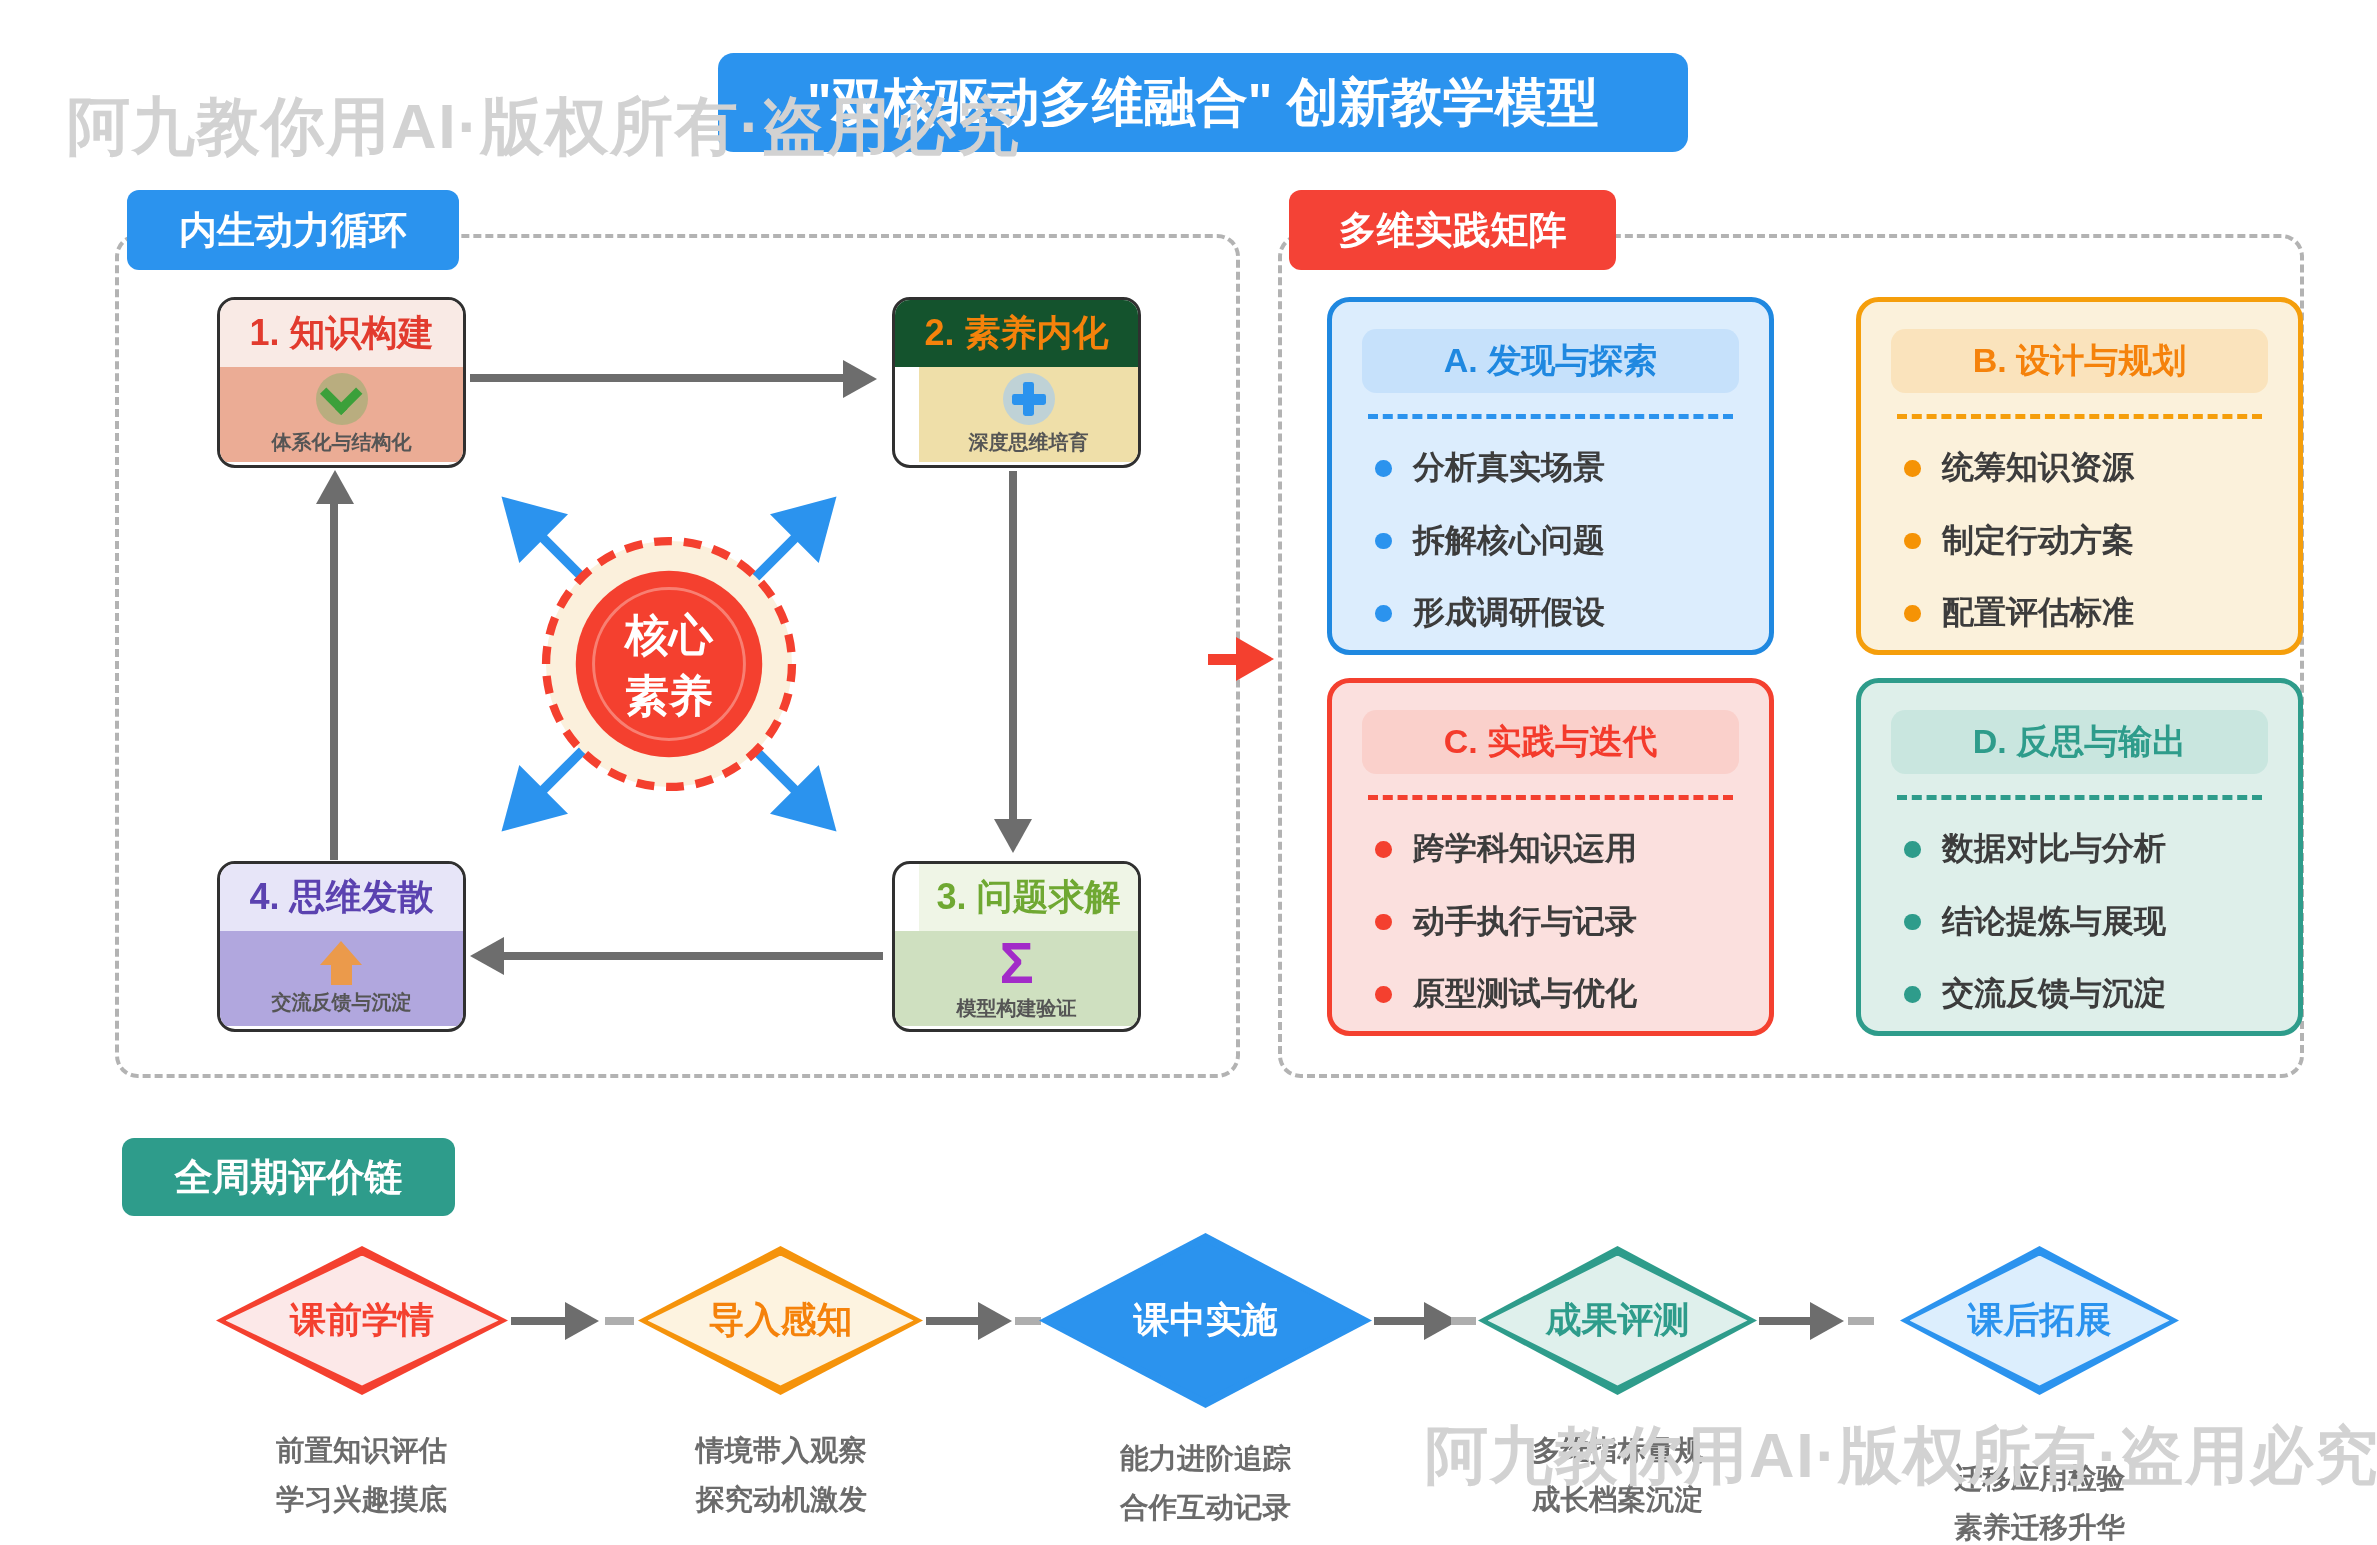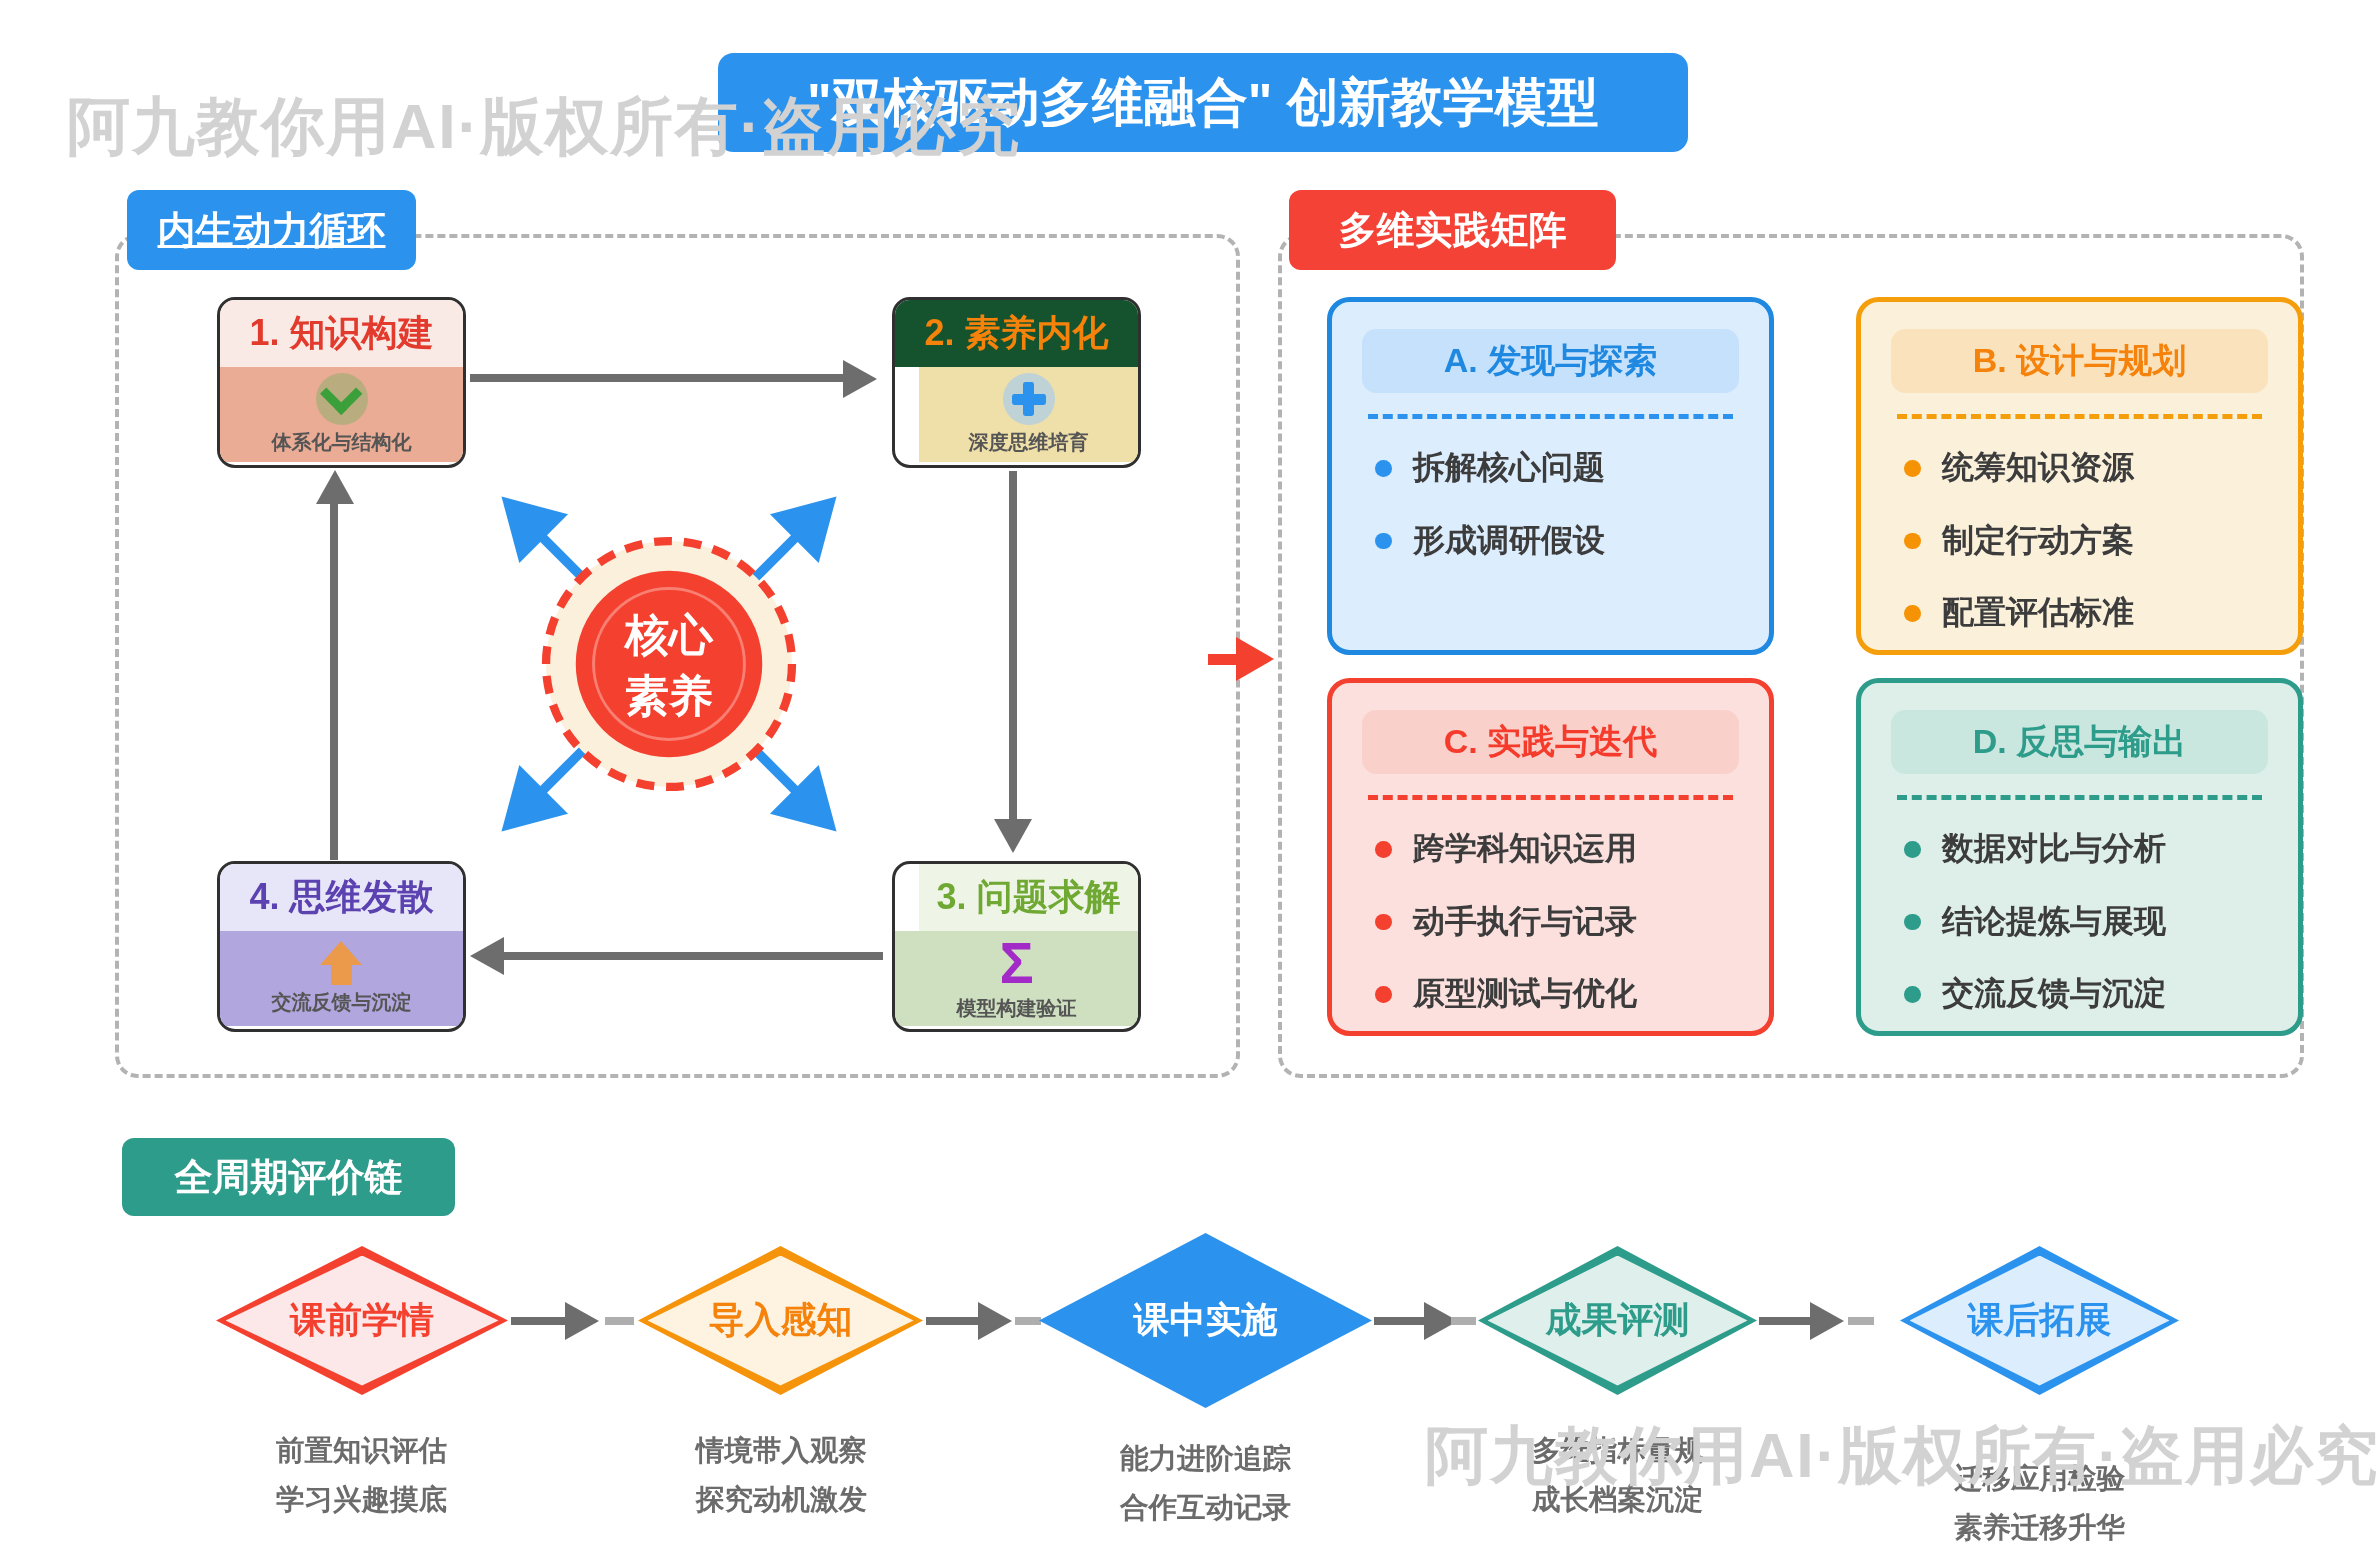--- a/index.html
+++ b/index.html
@@ -8,21 +8,21 @@
 
   .watermark{position:absolute;color:#d2d2d2;font-size:63px;font-weight:700;
              letter-spacing:1.8px;white-space:nowrap;z-index:60;pointer-events:none;}
 
   .title-banner{position:absolute;left:718px;top:53px;width:970px;height:99px;
                 background:#2b93ee;border-radius:15.5px;display:flex;align-items:center;
                 justify-content:center;color:#fff;font-size:52px;font-weight:800;z-index:5;}
 
   .badge{position:absolute;display:flex;align-items:center;justify-content:center;
          color:#fff;font-weight:800;font-size:38px;border-radius:12px;z-index:6;}
-  .badge-cycle{left:127px;top:190px;width:289px;height:80px;background:#2b93ee;text-decoration:underline;}
+  .badge-cycle{left:127px;top:190px;width:332px;height:80px;background:#2b93ee;}
   .badge-matrix{left:1289px;top:190px;width:327px;height:80px;background:#f44236;}
   .badge-eval{left:122px;top:1138px;width:333px;height:78px;background:#2e9c8b;}
 
   .dashed-box{position:absolute;border:4.2px dashed #b3b3b3;border-radius:22.6px;z-index:1;}
   .box-cycle{left:115px;top:234px;width:1117px;height:836px;}
   .box-matrix{left:1278px;top:234px;width:1018px;height:836px;}
 
   
   .node{position:absolute;width:243px;height:165px;border:3.6px solid #303030;
         border-radius:18px;overflow:hidden;z-index:4;background:#fff;}
@@ -213,20 +213,24 @@
 
 <div class="dashed-box box-matrix"></div>
 <div class="badge badge-matrix">多维实践矩阵</div>
 
 <div class="card card-a">
   <div class="card-header">A. 发现与探索</div>
   <div class="card-sep"></div>
   <div class="card-items">
     <div class="card-item">
         <span class="dot"></span>
+        <span>分析真实场景</span>
+      </div>
+    <div class="card-item">
+        <span class="dot"></span>
         <span>拆解核心问题</span>
       </div>
     <div class="card-item">
         <span class="dot"></span>
         <span>形成调研假设</span>
       </div>
   </div>
 </div>
 
 <div class="card card-b">

